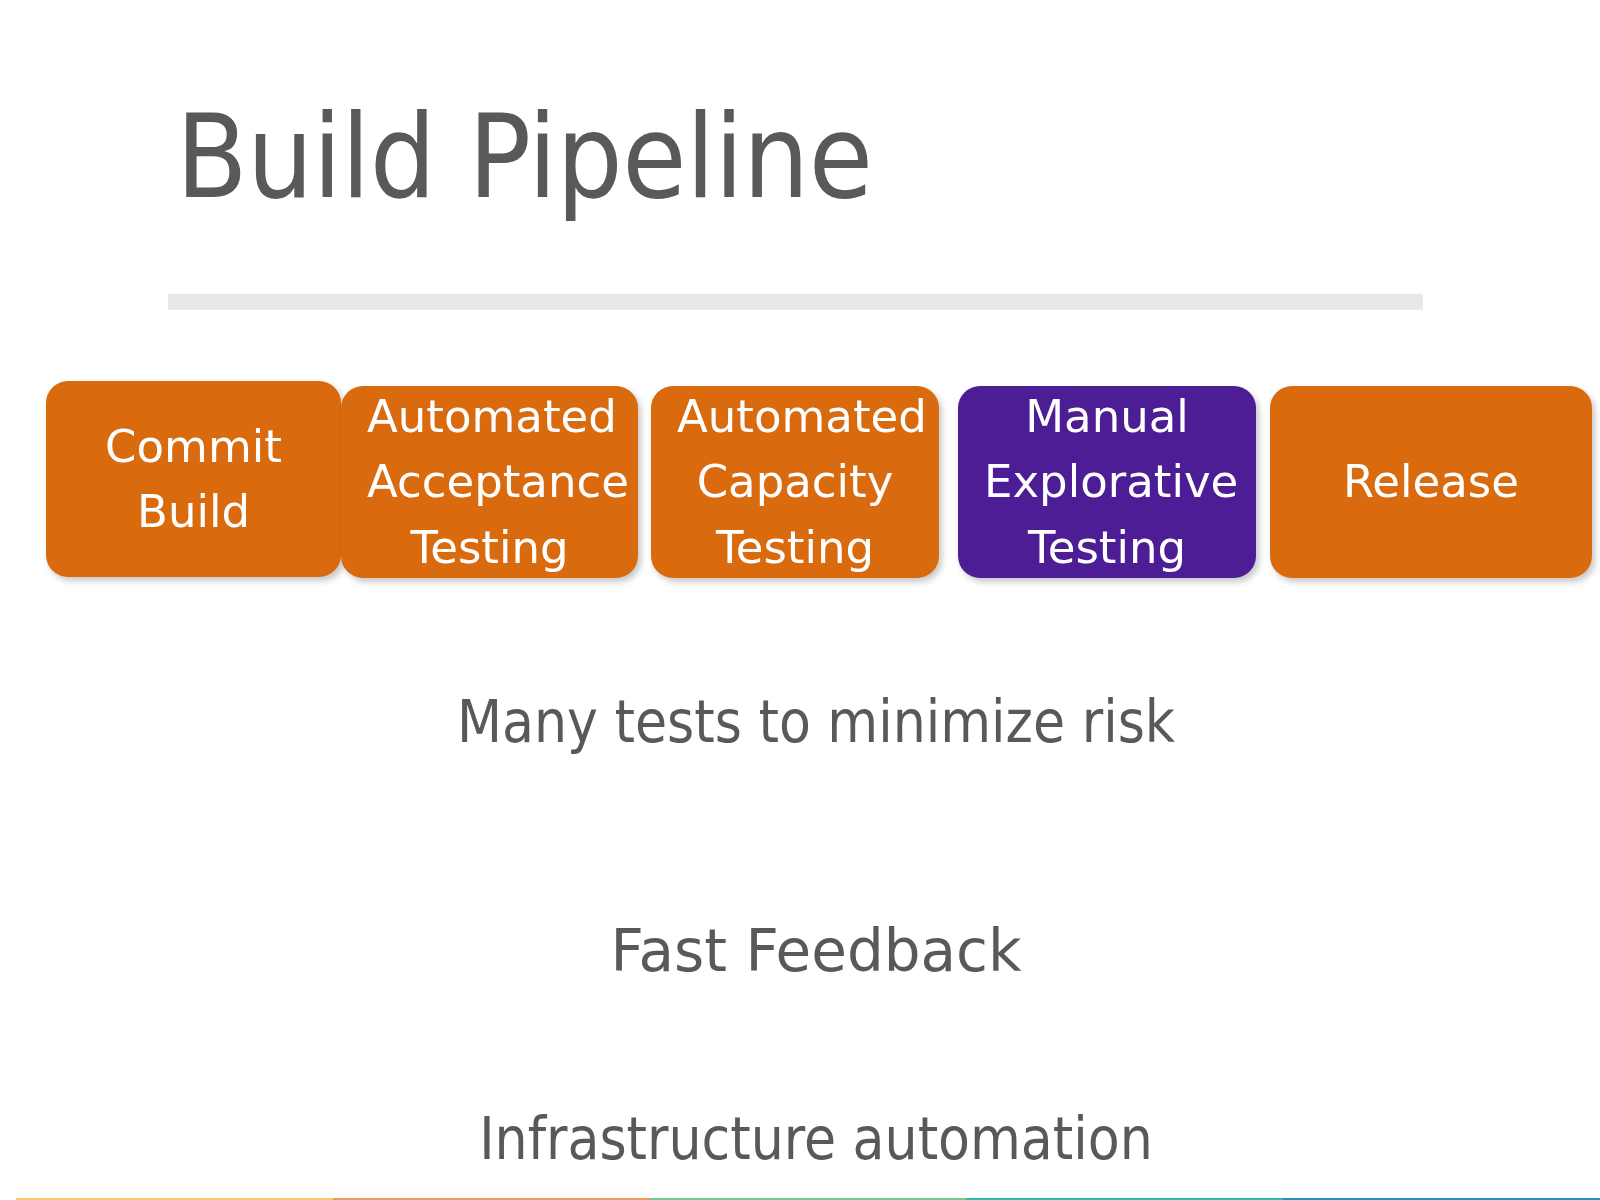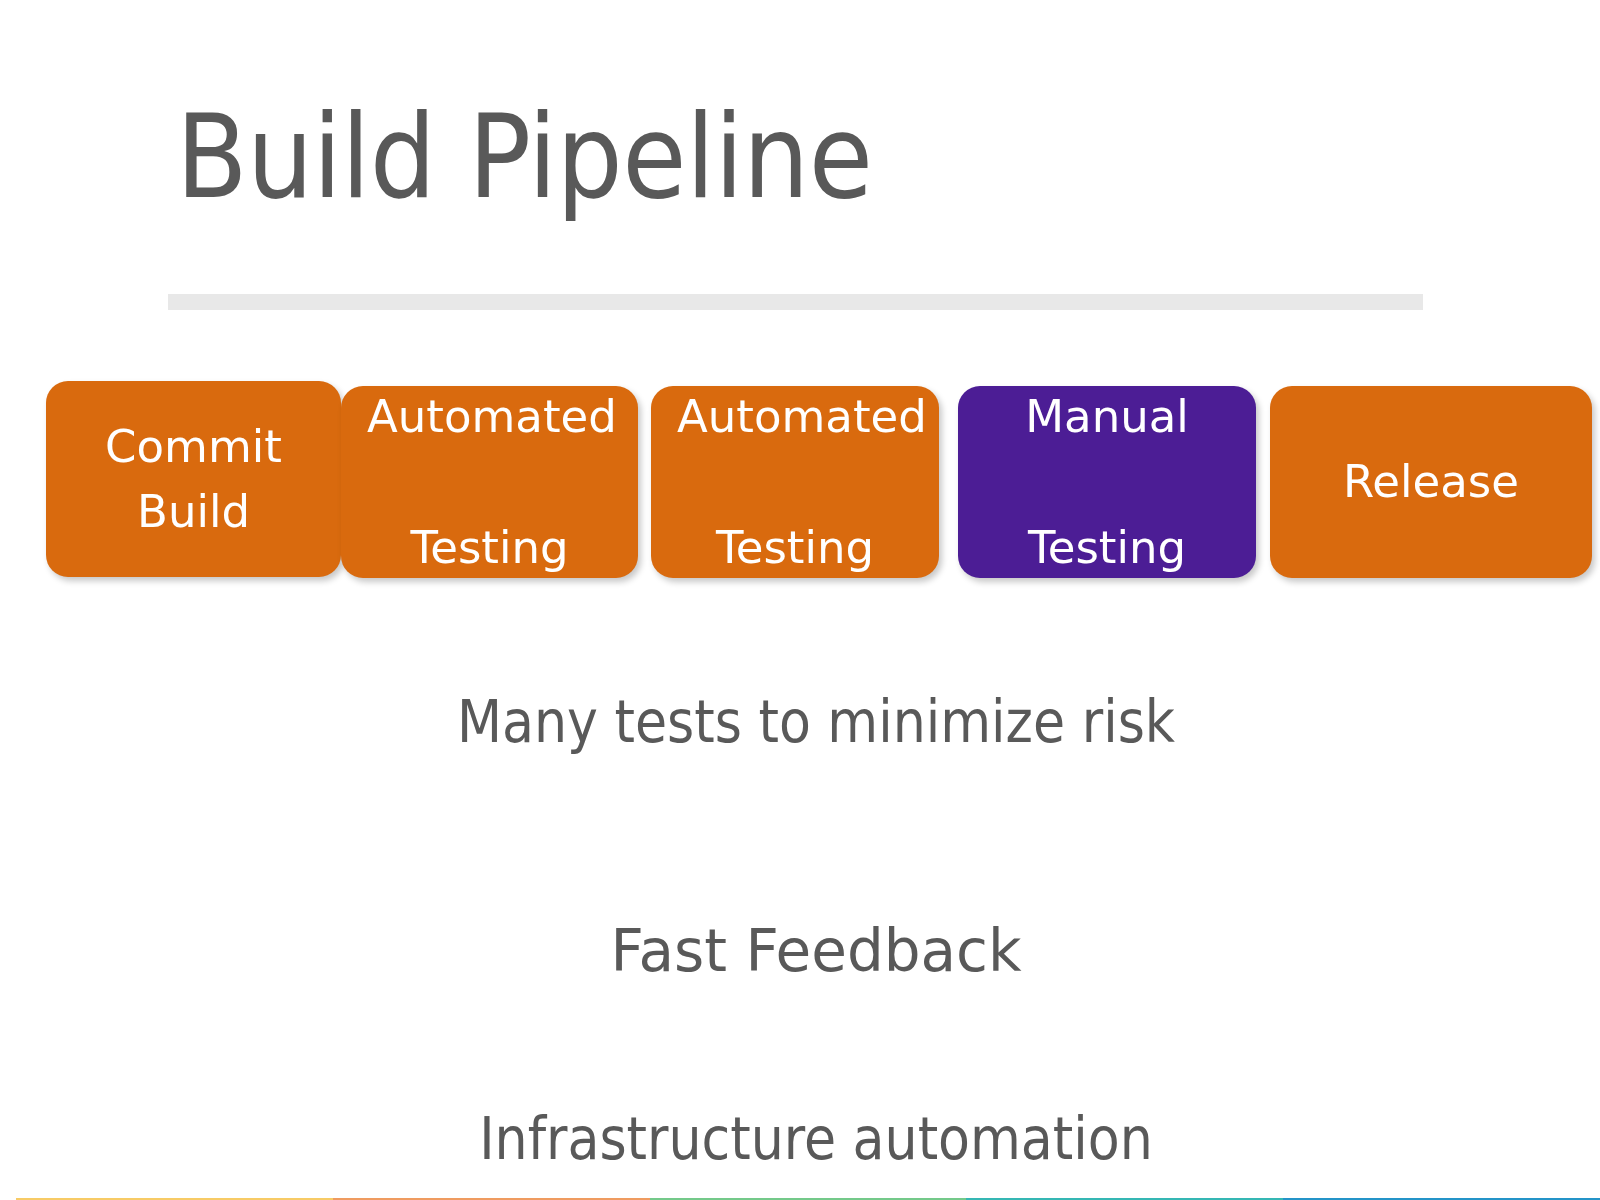--- a/index.html
+++ b/index.html
@@ -134,37 +134,37 @@
     <div class="stage stage-1" style="background: rgb(217, 106, 14); color: rgb(255, 255, 255);">
       <span class="stage-label">
         <span>Commit</span><br>
         <span>Build</span>
       </span>
     </div>
 
     <div class="stage stage-2" style="background: rgb(217, 106, 14); color: rgb(255, 255, 255);">
       <span class="stage-label">
         <span>Automated</span><br>
-        <br>
+        <span>Acceptance</span><br>
         <span>Testing</span>
       </span>
     </div>
 
     <div class="stage stage-3" style="background: rgb(217, 106, 14); color: rgb(255, 255, 255);">
       <span class="stage-label">
         <span>Automated</span><br>
-        <br>
+        <span>Capacity</span><br>
         <span>Testing</span>
       </span>
     </div>
 
     <div class="stage stage-4" style="background: #4c1d95; color: rgb(255, 255, 255);">
       <span class="stage-label">
         <span>Manual</span><br>
-        <br>
+        <span>Explorative</span><br>
         <span>Testing</span>
       </span>
     </div>
 
     <div class="stage stage-5" style="background: rgb(217, 106, 14); color: rgb(255, 255, 255);">
       <span class="stage-label">
         <span>Release</span>
       </span>
     </div>
 

